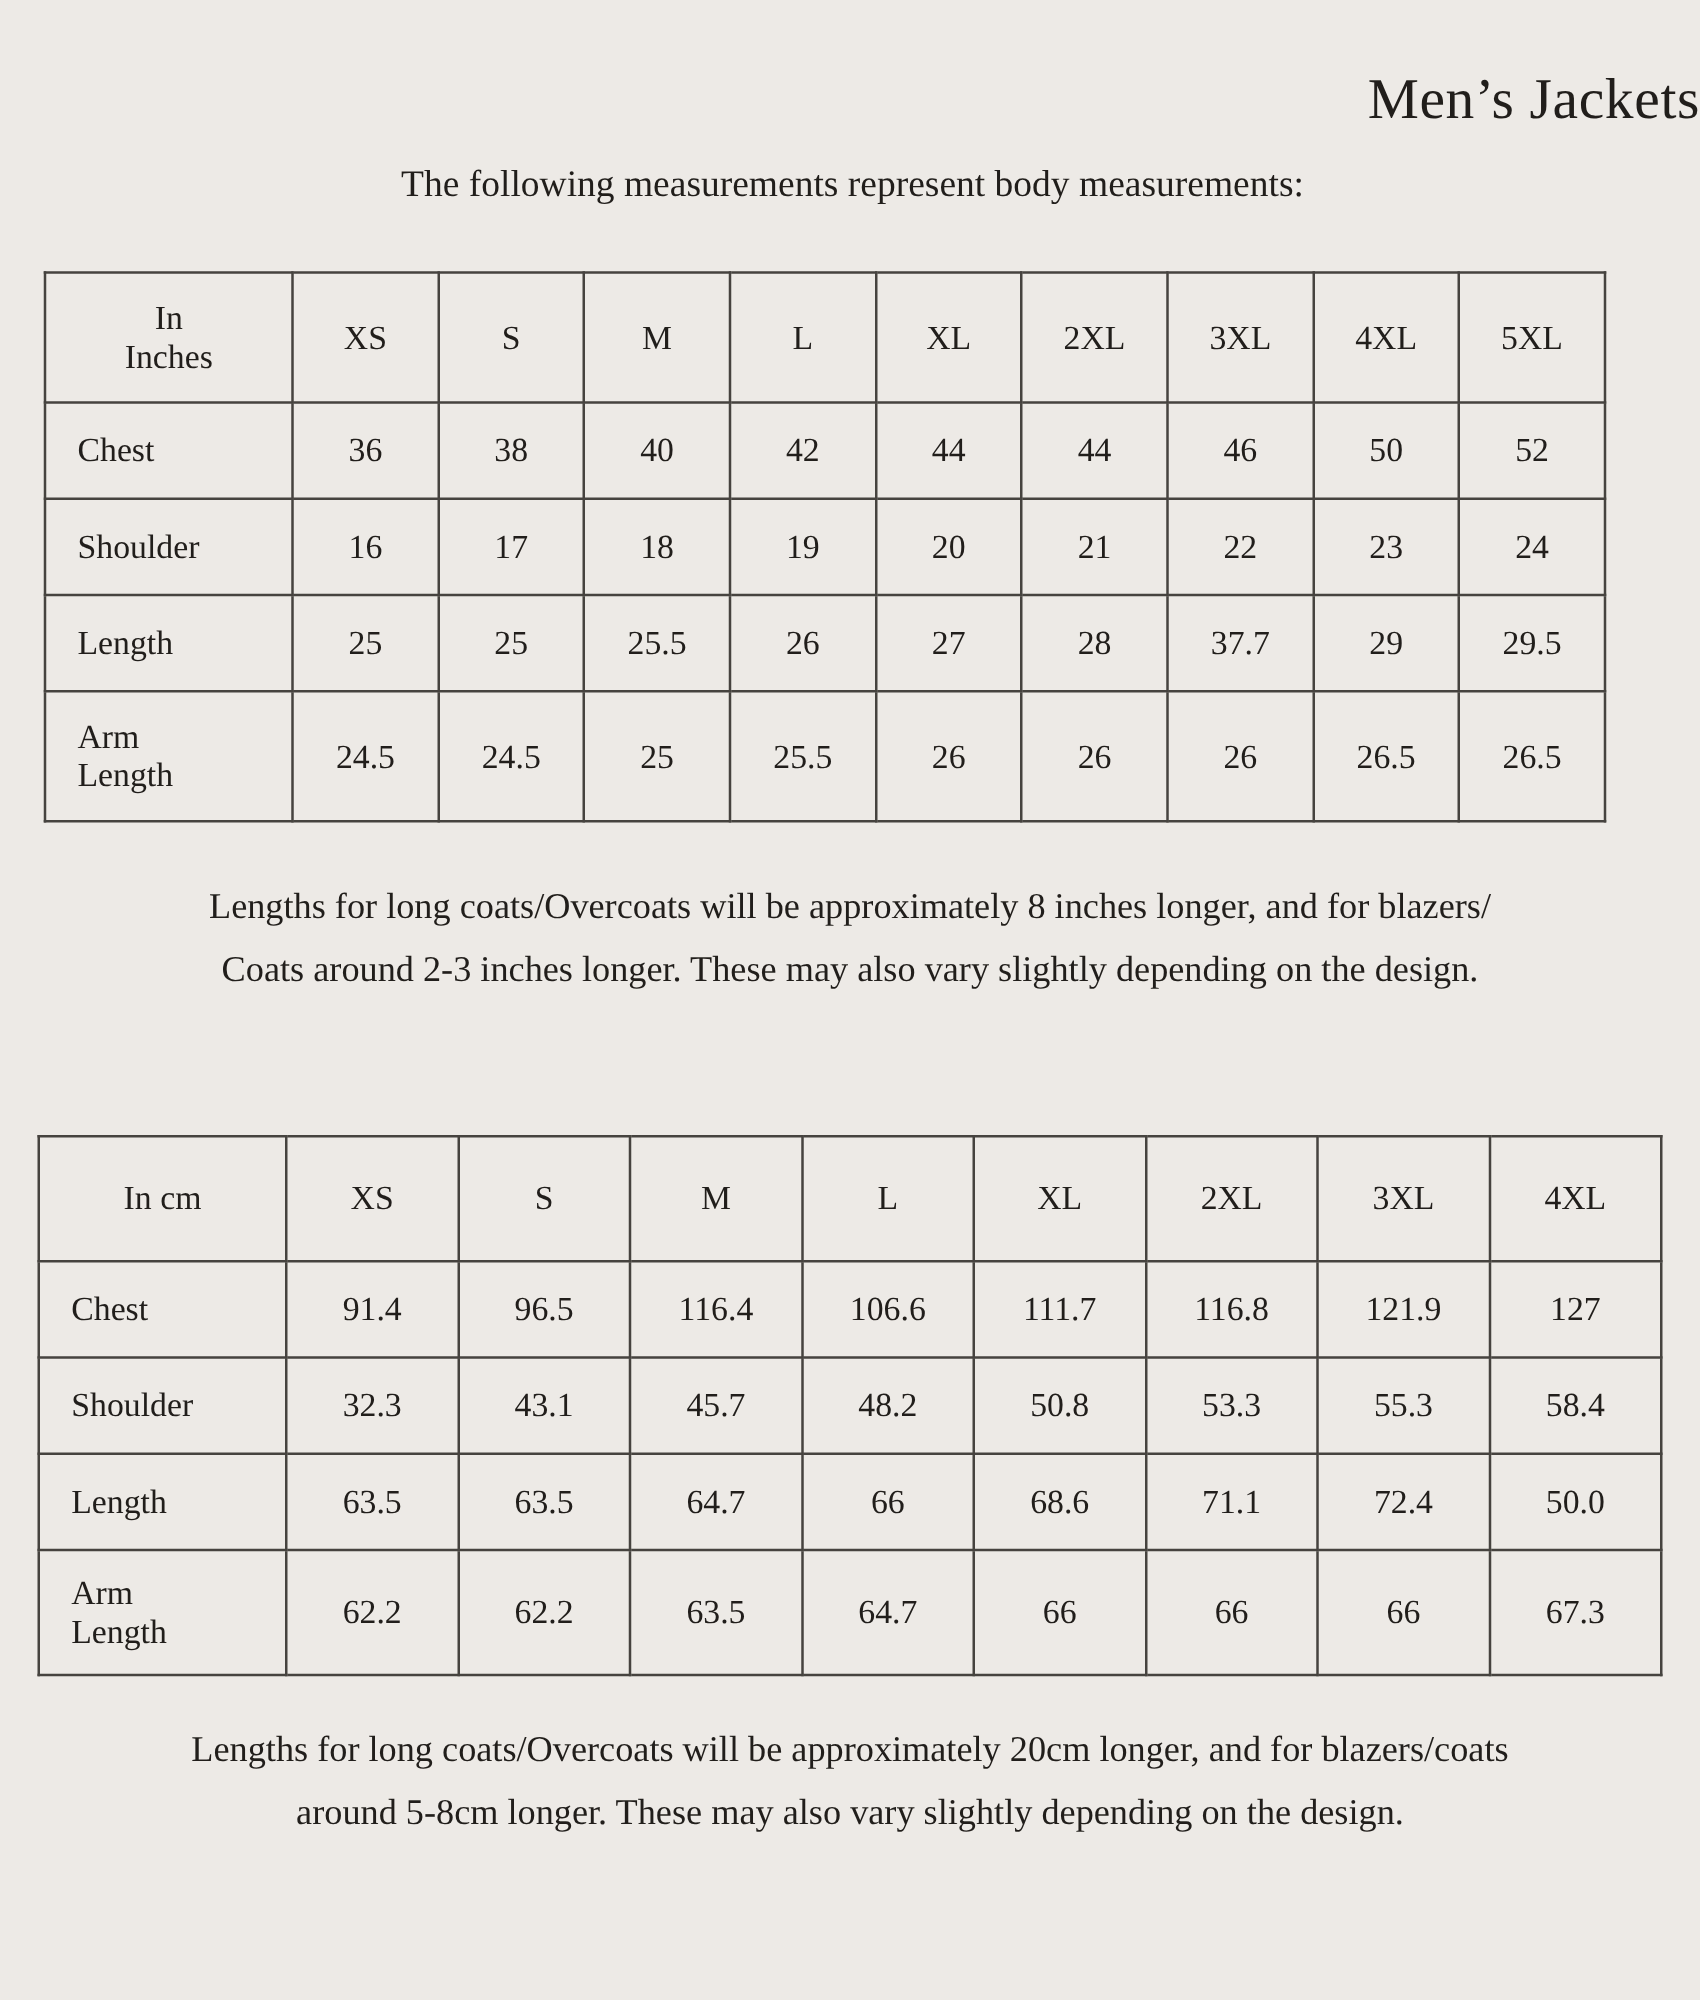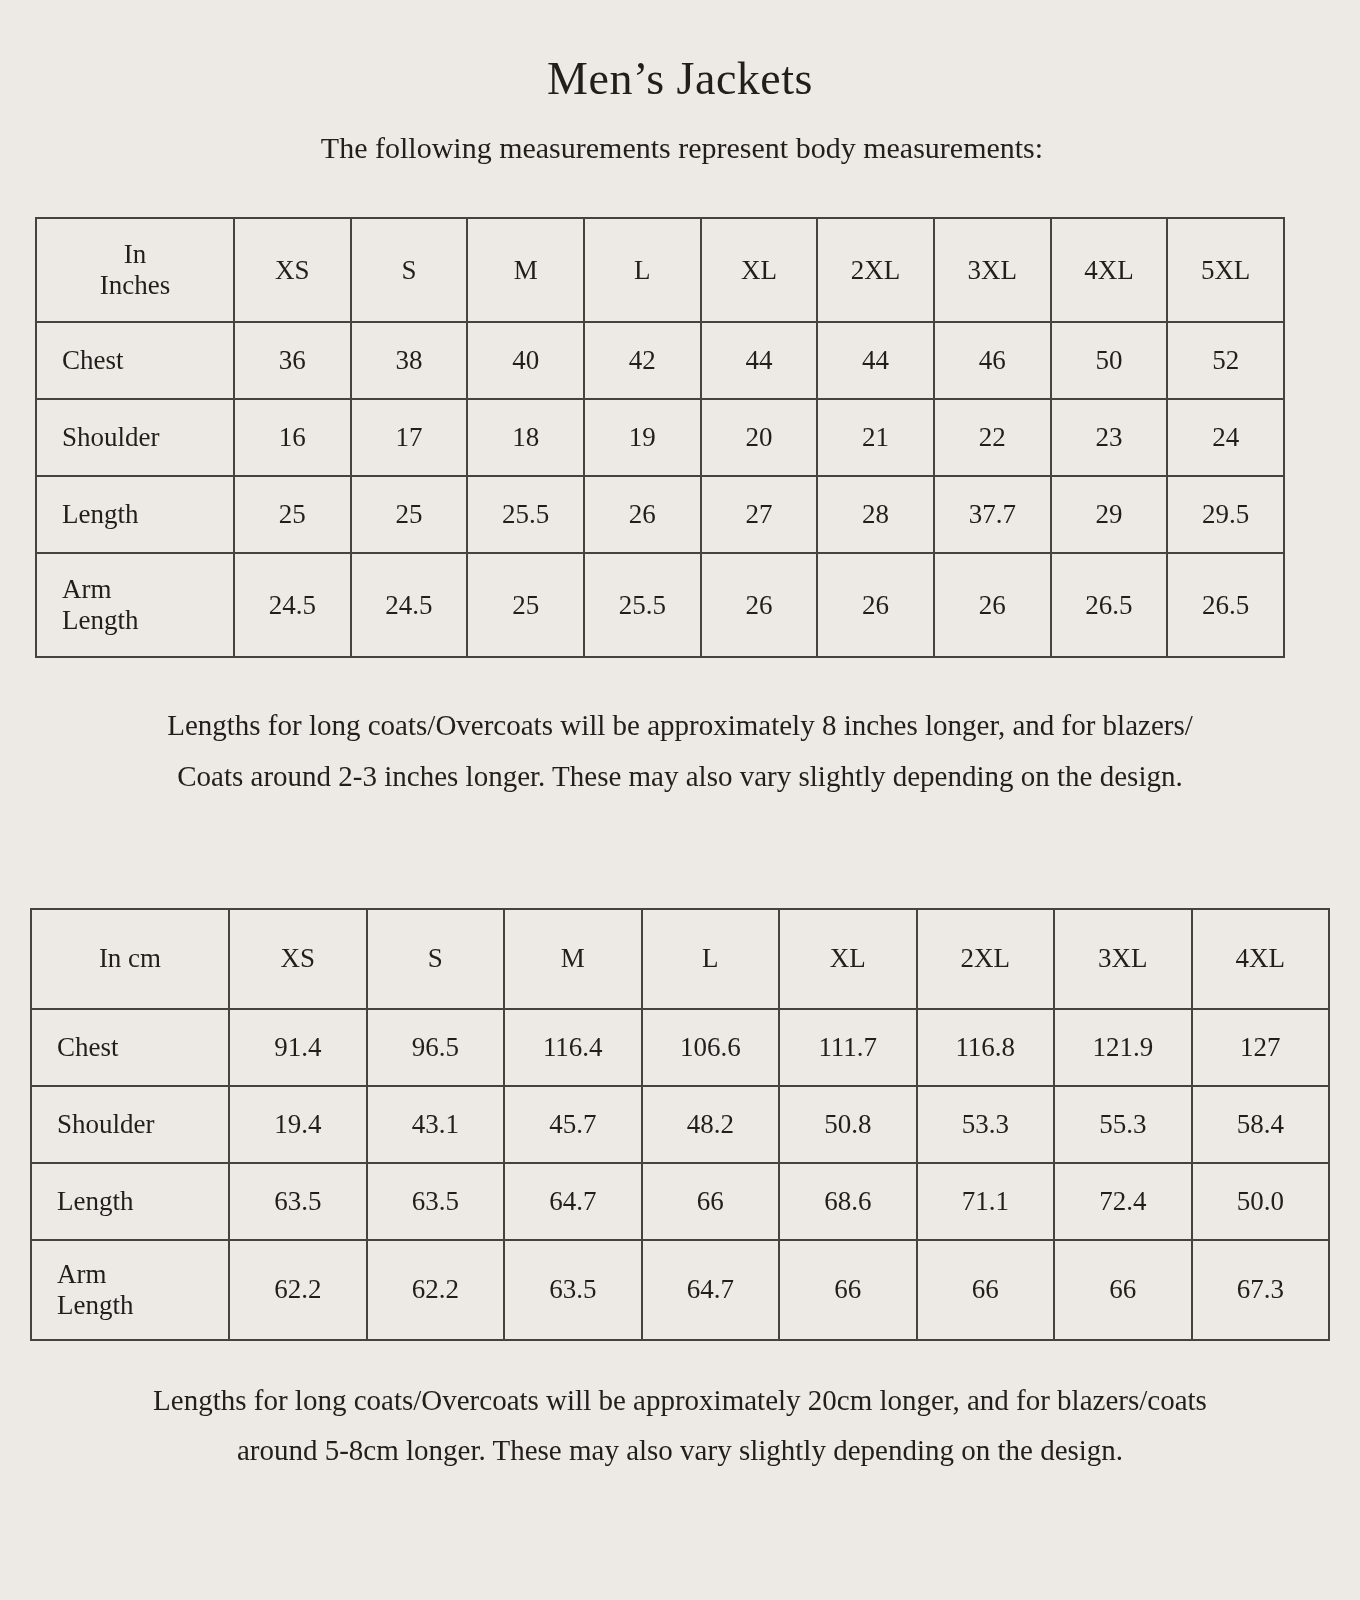--- a/index.html
+++ b/index.html
@@ -9,21 +9,21 @@
   body {
     width: 1360px;
     min-height: 1600px;
     background: #edeae6;
     color: #211e1b;
     font-family: "Liberation Serif", "DejaVu Serif", serif;
   }
   .page-title {
     margin: 0;
     padding-top: 52px;
-    text-align: center;
+    text-align: right;
     font-size: 46px;
     font-weight: normal;
     letter-spacing: 0.5px;
   }
   .page-subtitle {
     margin: 26px 0 0 4px;
     text-align: center;
     font-size: 30px;
   }
   table {
@@ -172,21 +172,21 @@
         <td>96.5</td>
         <td>116.4</td>
         <td>106.6</td>
         <td>111.7</td>
         <td>116.8</td>
         <td>121.9</td>
         <td>127</td>
       </tr>
       <tr>
         <th class="label-cell">Shoulder</th>
-        <td>19.4</td>
+        <td>32.3</td>
         <td>43.1</td>
         <td>45.7</td>
         <td>48.2</td>
         <td>50.8</td>
         <td>53.3</td>
         <td>55.3</td>
         <td>58.4</td>
       </tr>
       <tr>
         <th class="label-cell">Length</th>

